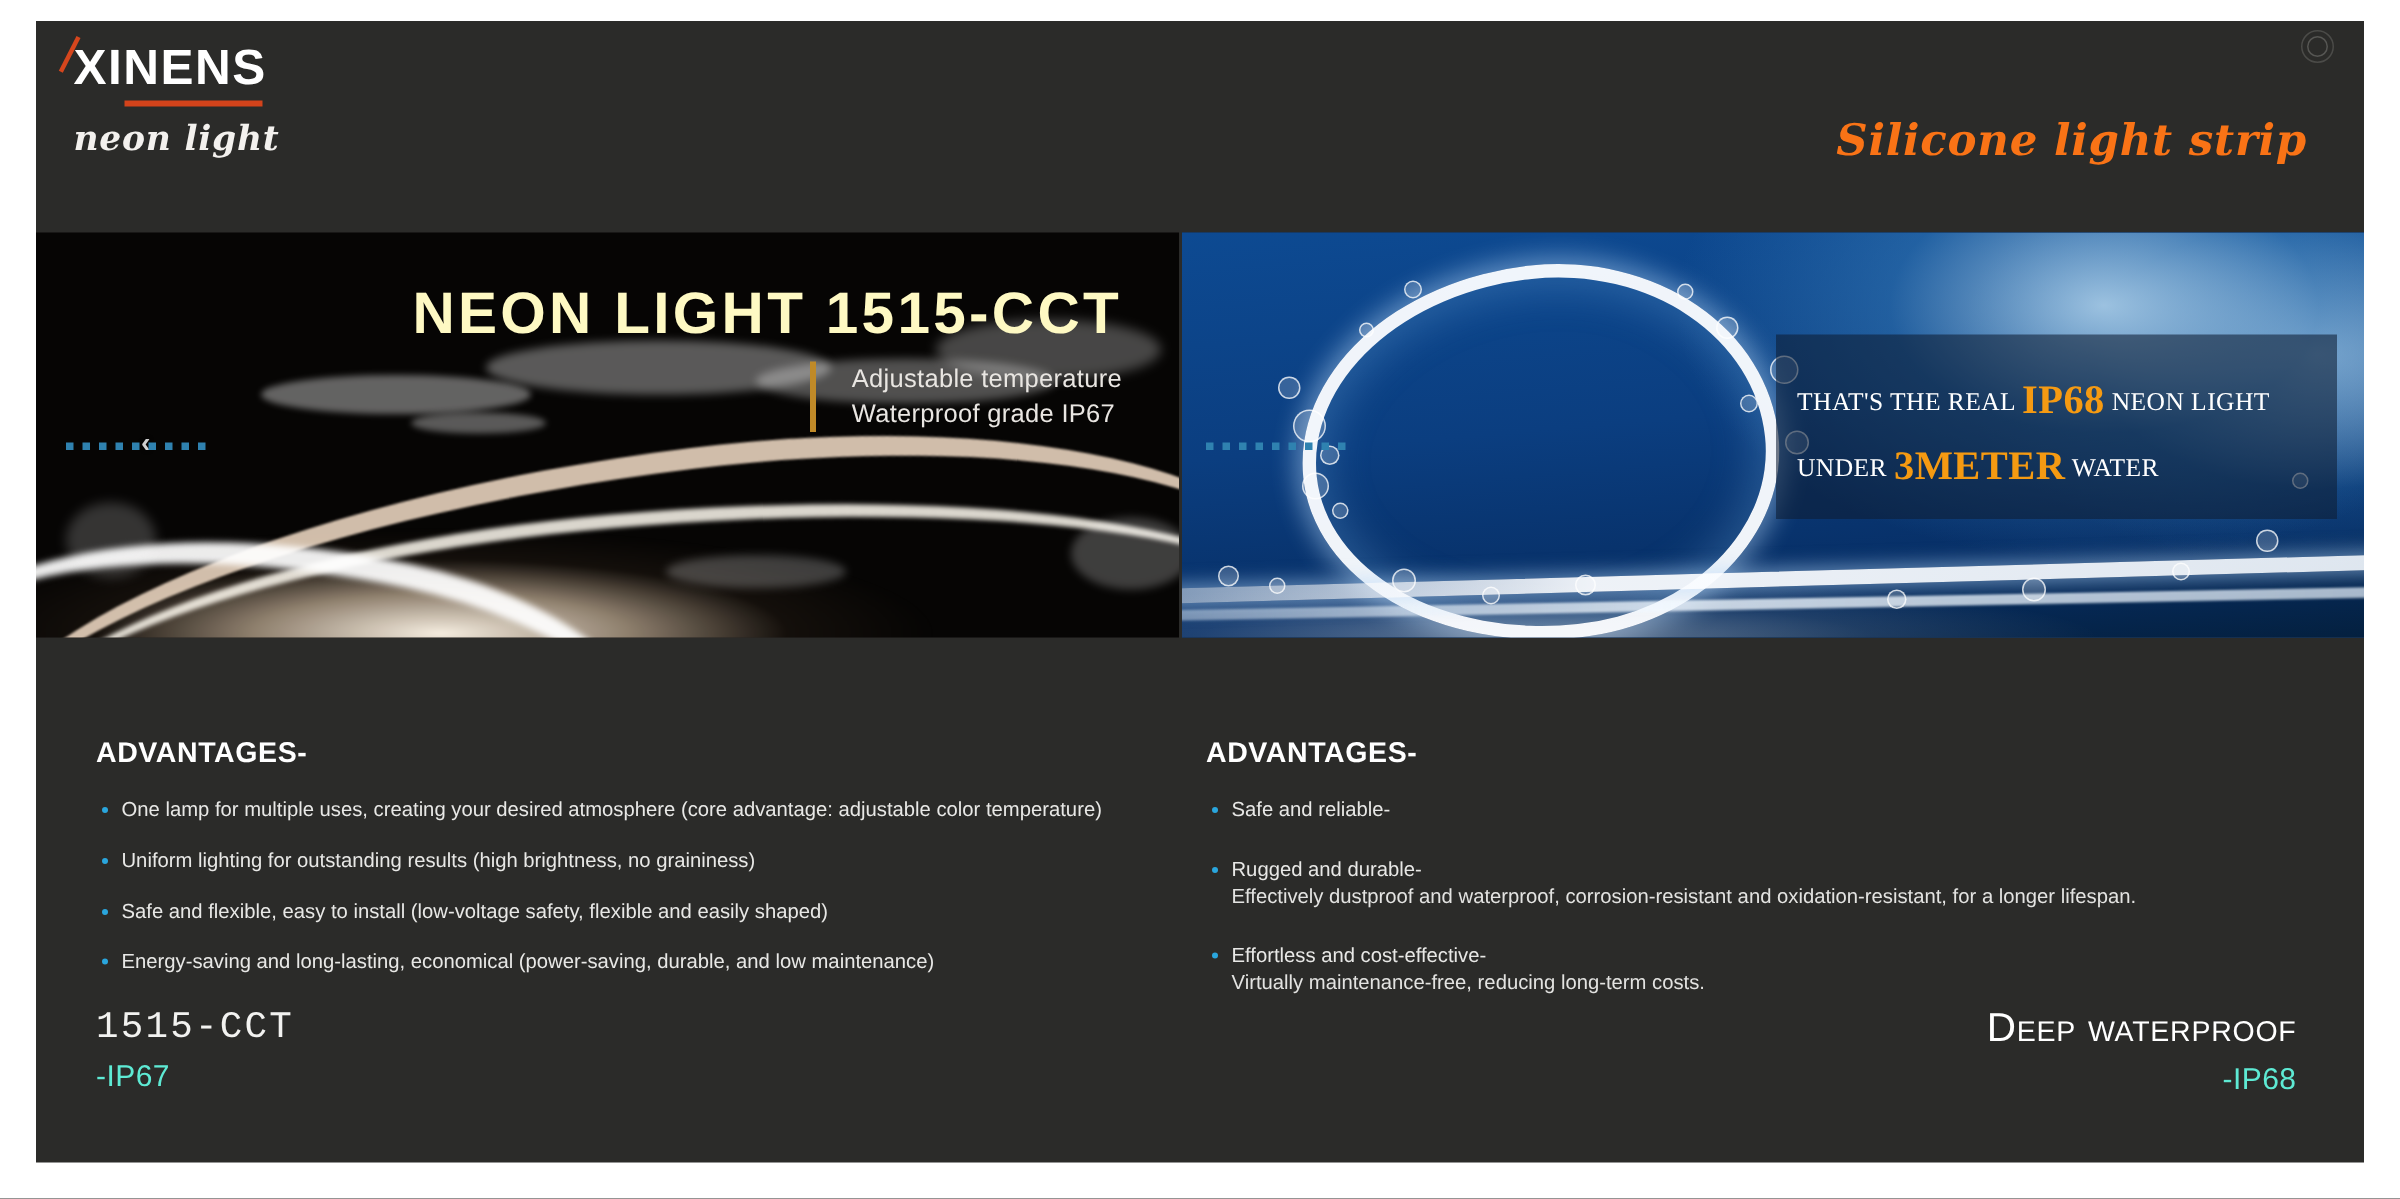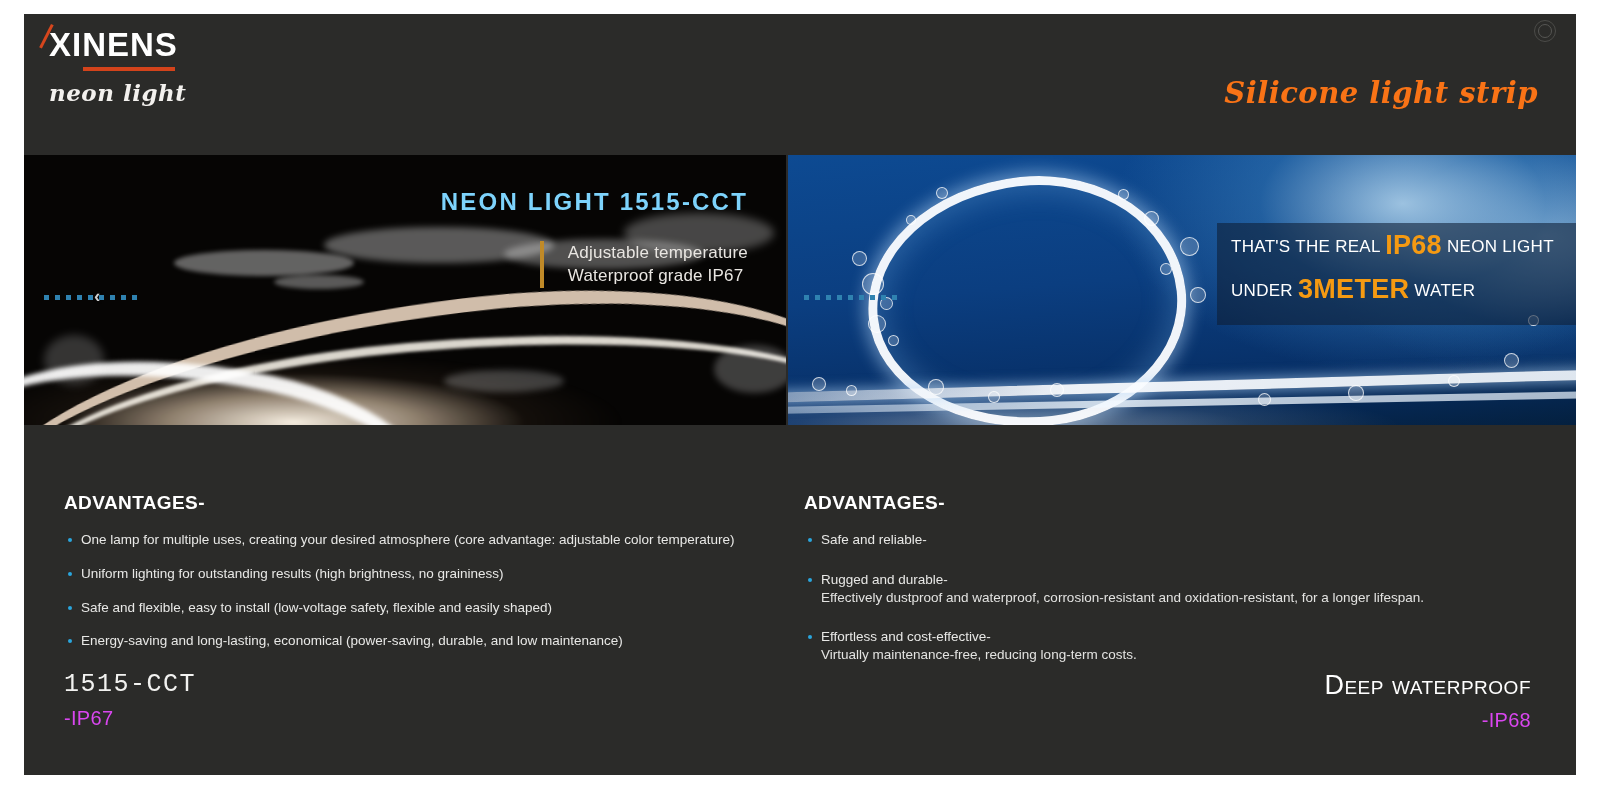--- a/index.html
+++ b/index.html
@@ -139,36 +139,37 @@
   }
   .bub{position:absolute;border-radius:50%;border:1px solid rgba(255,255,255,0.75);background:rgba(255,255,255,0.18);}
   .foam{
     position:absolute;left:0;bottom:0;width:100%;height:62px;
     background:radial-gradient(ellipse 500px 50px at 30% 100%, rgba(255,255,255,0.40) 0%, rgba(255,255,255,0.10) 45%, rgba(255,255,255,0) 75%);
   }
 
   
   .hero-title{
     position:absolute;right:38px;top:33px;
-    font-size:24px;font-weight:700;color:#7dd3fc;
+    font-size:39px;font-weight:700;color:#fef9c3;
     letter-spacing:2.2px;
     margin-left:23px;
   }
   .hero-sub{
     position:absolute;right:38px;top:86px;
     padding-left:24px;
     border-left:4px solid #c08a28;
     color:#e9e6e2;font-size:17px;line-height:1.38;
     font-weight:400;letter-spacing:0.2px;
   }
   .ip-box{
-    position:absolute;left:429px;top:68px;
-    width:348px;padding:1px 12px 14px 14px;
+    position:absolute;left:396px;top:68px;
+    width:348px;padding:22px 12px 14px 14px;
     background:rgba(14,30,52,0.58);
     color:#ffffff;
+    font-family:Liberation Serif, serif;
   }
   .ip-line{font-size:17px;line-height:1.62;letter-spacing:0.3px;white-space:nowrap;}
   .ip-accent{color:#f59a12;font-size:27px;font-weight:700;vertical-align:-2px;}
 
   
   .dots{position:absolute;display:flex;gap:6px;}
   .dots span{display:block;width:5px;height:5px;background:#2f82b0;}
   .dots-left{left:20px;top:281px;}
   .dots-right{left:780px;top:281px;}
 
@@ -197,21 +198,21 @@
   .foot-model{
     font-family:Liberation Mono, monospace;
     font-size:25px;color:#f2f2f0;letter-spacing:1.5px;line-height:1;
   }
   .foot-caps{
     font-variant:small-caps;
     font-size:27px;color:#ffffff;letter-spacing:0.5px;line-height:1;
   }
   .foot-ip{
     margin-top:11px;
-    font-size:20px;color:#d946ef;letter-spacing:0.3px;line-height:1;
+    font-size:20px;color:#5eead4;letter-spacing:0.3px;line-height:1;
   }
 </style>
 </head>
 <body>
 
 <div class="page">
 
   <div class="header">
 
     <div class="logo">

